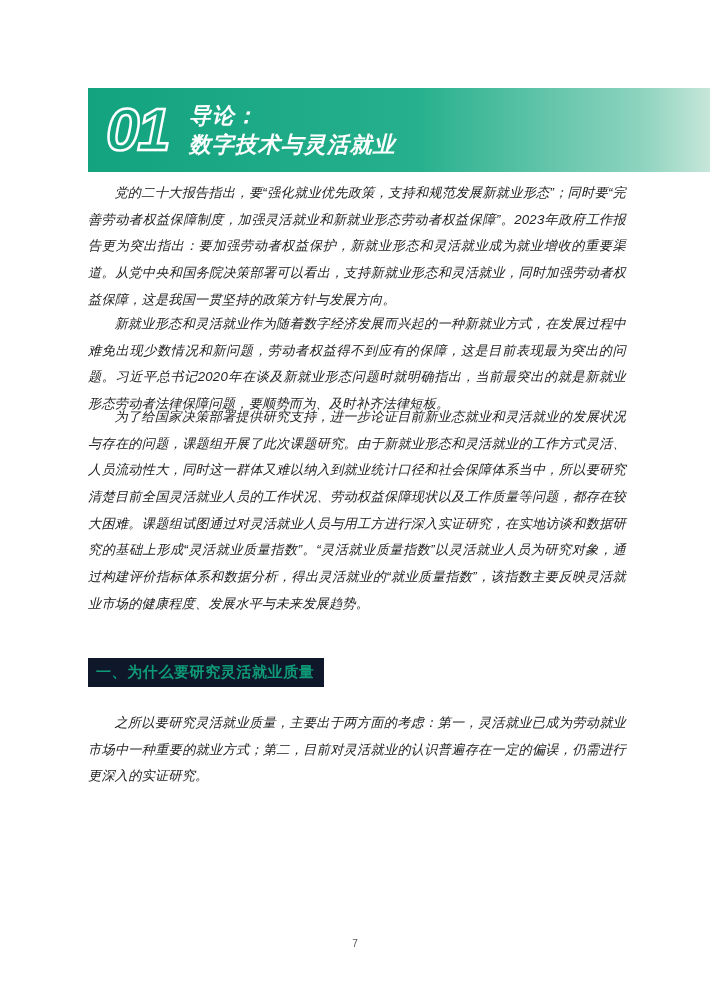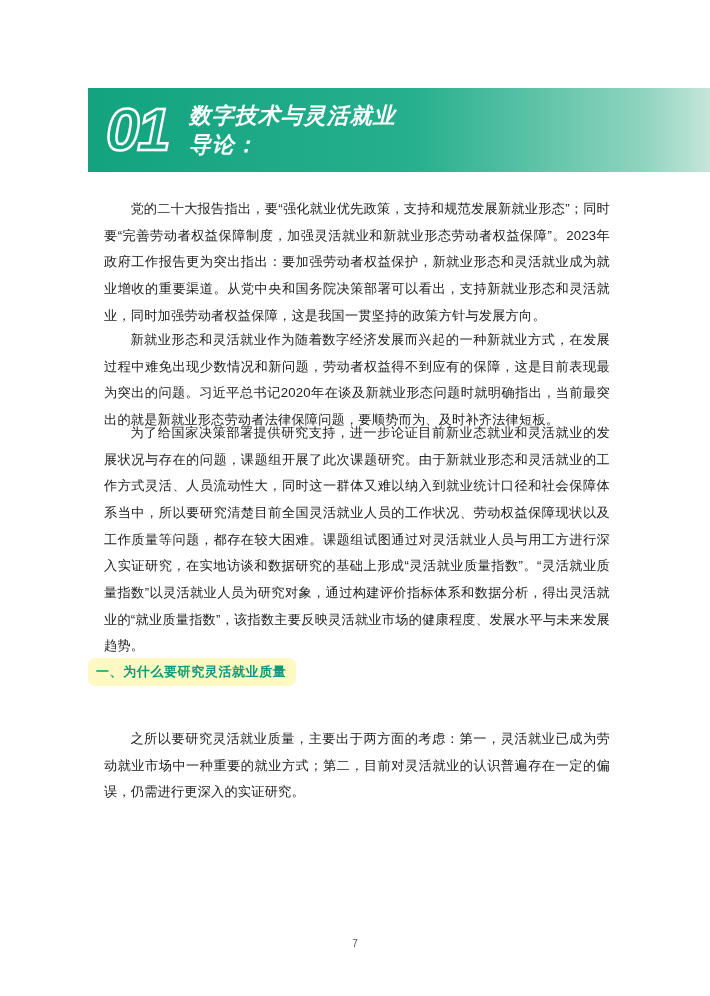--- a/index.html
+++ b/index.html
@@ -69,40 +69,40 @@
     left: 88px;
     width: 538px;
     font-size: 13.2px;
     line-height: 2.02;
     color: #222222;
     text-align: justify;
     letter-spacing: 0.2px;
   }
   .para {
     text-indent: 2em;
-    margin: 16px;
+    margin: 0;
+    font-style: italic;
   }
 
   #para-1 { top: 180px; }
   #para-2 { top: 311px; }
   #para-3 { top: 404px; }
 
   
   .section-heading {
     position: absolute;
     left: 88px;
     top: 658px;
     display: inline-block;
-    background: #fef9c3;
+    background: #0f172a;
     color: #0f9a77;
-    font-size: 13px;
+    font-size: 15px;
     font-weight: bold;
     padding: 5px 10px 5px 8px;
     letter-spacing: 0.6px;
-    border-radius: 7px;
   }
 
   #para-4 { top: 710px; }
   #para-5 { top: 788px; }
 
   
   .page-number {
     position: absolute;
     left: 0;
     top: 938px;
@@ -113,22 +113,22 @@
   }
 </style>
 </head>
 <body>
 
 <div class="page">
 
   <div class="chapter-header">
     <div class="chapter-number">01</div>
     <div class="chapter-title-wrap">
+      <div class="chapter-title-line">导论：</div>
       <div class="chapter-title-line">数字技术与灵活就业</div>
-      <div class="chapter-title-line">导论：</div>
     </div>
   </div>
 
   <div class="body-block" id="para-1">
     <p class="para">党的二十大报告指出，要“强化就业优先政策，支持和规范发展新就业形态”；同时要“完善劳动者权益保障制度，加强灵活就业和新就业形态劳动者权益保障”。2023年政府工作报告更为突出指出：要加强劳动者权益保护，新就业形态和灵活就业成为就业增收的重要渠道。从党中央和国务院决策部署可以看出，支持新就业形态和灵活就业，同时加强劳动者权益保障，这是我国一贯坚持的政策方针与发展方向。</p>
   </div>
 
   <div class="body-block" id="para-2">
     <p class="para">新就业形态和灵活就业作为随着数字经济发展而兴起的一种新就业方式，在发展过程中难免出现少数情况和新问题，劳动者权益得不到应有的保障，这是目前表现最为突出的问题。习近平总书记2020年在谈及新就业形态问题时就明确指出，当前最突出的就是新就业形态劳动者法律保障问题，要顺势而为、及时补齐法律短板。</p>
   </div>

